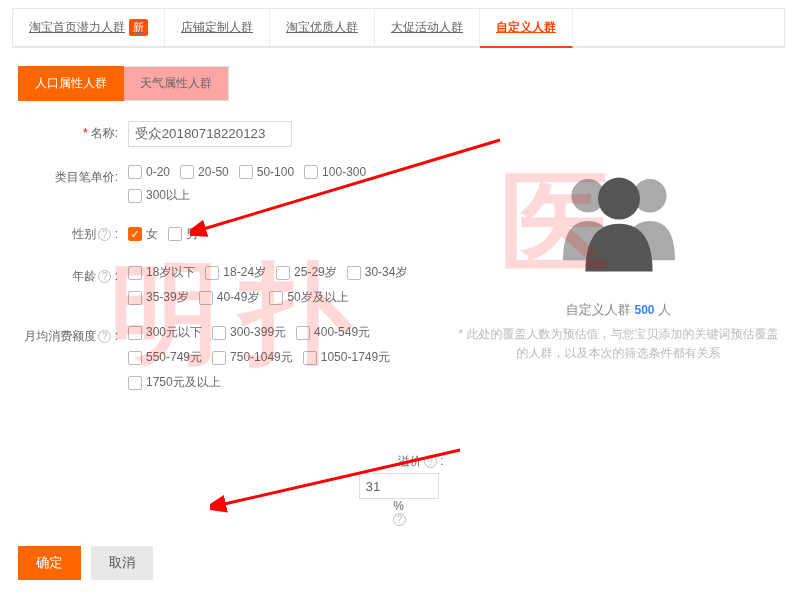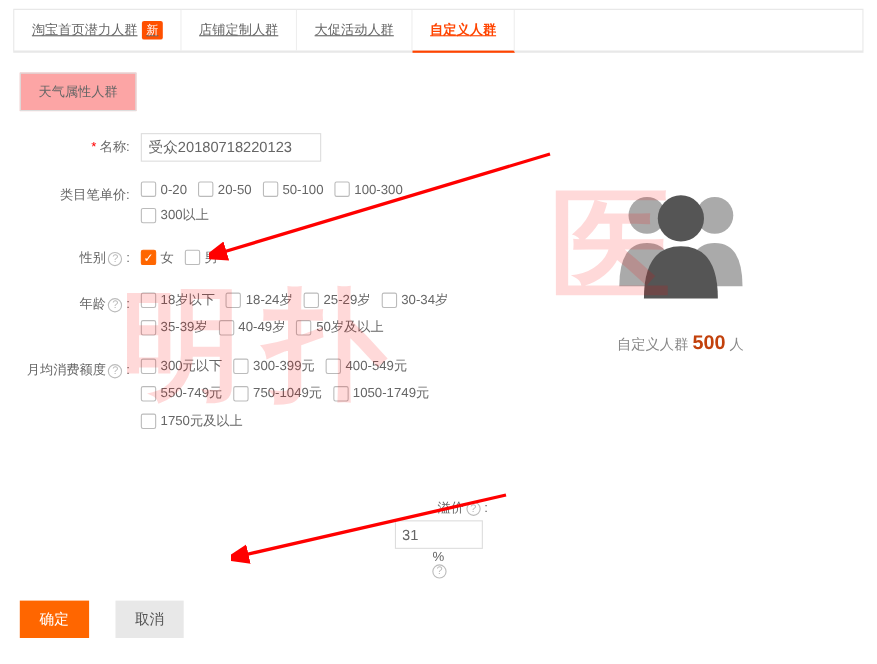--- a/index.html
+++ b/index.html
@@ -19,50 +19,54 @@
     .label .req { color:#f00; margin-right:3px; }
     .help-ic { display:inline-block; width:13px; height:13px; border:1px solid #bbb; border-radius:50%; color:#bbb; font-size:10px; line-height:12px; text-align:center; margin-left:2px; }
     .val { flex:1; display:flex; flex-wrap:wrap; column-gap:10px; row-gap:8px; align-items:center; }
     .txtin { height:26px; border:1px solid #ddd; padding:0 6px; color:#666; }
     .chk { display:inline-flex; align-items:center; gap:4px; color:#666; cursor:pointer; }
     .chkbox { width:14px; height:14px; border:1px solid #bbb; border-radius:2px; background:#fff; display:inline-flex; align-items:center; justify-content:center; }
     .chkbox.on { background:#ff6600; border-color:#ff6600; color:#fff; font-size:11px; }
     .right-panel { flex:1; padding-left:20px; text-align:center; }
     .crowd-icon { width:140px; height:140px; margin:30px auto 10px; }
     .cover-text { color:#888; font-size:13px; }
-    .cover-text b { color:#c2410c; font-size:18px; }
+    .cover-text b { color:#3b82f6; font-size:12px; }
     .tip { color:#bbb; font-size:12px; margin-top:6px; line-height:1.6; }
     .yijia-row { display:flex; align-items:center; margin:30px 18px 20px 18px;flex-direction:column; }
-    .btns { margin:20px 18px 30px 18px; display:flex; gap:24px; }
+    .btns { margin:20px 18px 30px 18px; display:flex; gap:10px; }
     .btn { padding:8px 18px; border:none; cursor:pointer; }
     .btn.primary { background:#ff6600; color:#fff; }
     .btn.plain { background:#e8e8e8; color:#555; }
     .arrow { position:absolute; pointer-events:none; }
     .wm { position:absolute; font-family:"KaiTi","STKaiti",serif; font-size:110px; color:rgba(255,0,0,0.15); font-weight:bold; pointer-events:none; }
   </style>
 </head>
 <body>
 
 <div class="topnav">
   <div class="navitem">
     <span>淘宝首页潜力人群</span>
     <span class="badge-new">新</span>
   </div>
   <div class="navitem">
       <span>店铺定制人群</span>
     </div>
   <div class="navitem">
+      <span>淘宝优质人群</span>
+    </div>
+  <div class="navitem">
       <span>大促活动人群</span>
     </div>
   <div class="navitem active">
       <span>自定义人群</span>
     </div>
 </div>
 
 <div class="subtabs">
+  <div class="subtab active">人口属性人群</div>
   <div class="subtab">天气属性人群</div>
 </div>
 
 <div class="form-area">
   <div class="form-left">
 
     <div class="row">
       <div class="label"><span class="req">*</span><span>名称:</span></div>
       <div class="val">
           <input class="txtin" style="width: 164px;" value="受众20180718220123">
@@ -191,20 +195,21 @@
           </g>
         <g fill="#555">
             <circle cx="50" cy="34" r="15"></circle>
             <path d="M26 86 Q26 52 50 52 Q74 52 74 86 Z"></path>
           </g>
       </svg>
     </div>
     <div class="cover-text">
       <span>自定义人群</span> <b>500</b> <span>人</span>
     </div>
+    <div class="tip">* 此处的覆盖人数为预估值，与您宝贝添加的关键词预估覆盖的人群，以及本次的筛选条件都有关系</div>
   </div>
 </div>
 
 <div class="yijia-row">
   <div class="label"><span>溢价</span><span class="help-ic">?</span> :</div>
   <input class="txtin" style="width: 80px;" value="31">
   <span style="margin:0 4px">%</span>
   <span class="help-ic">?</span>
 </div>
 

